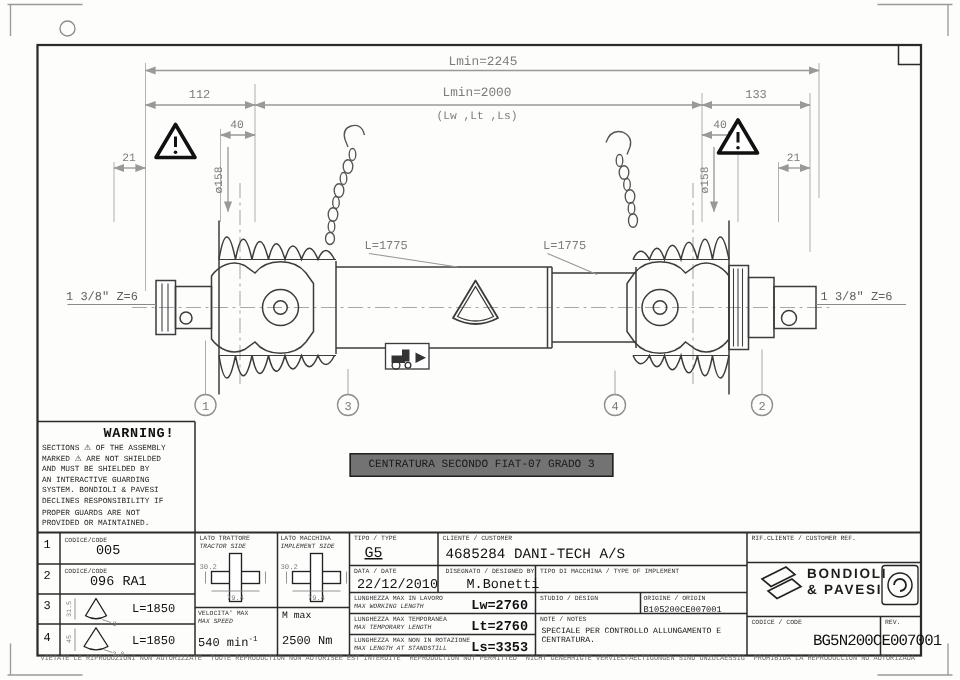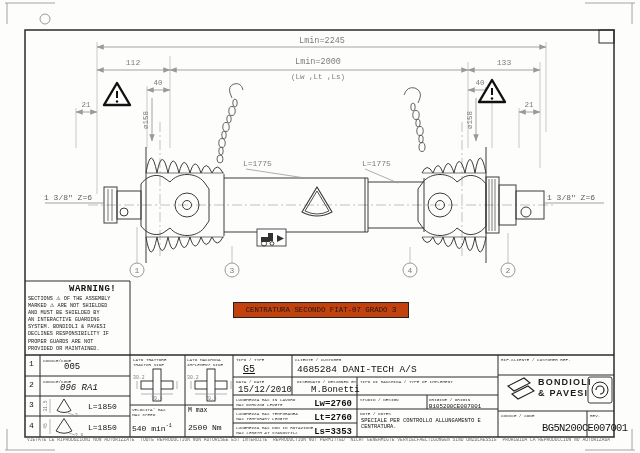--- a/index.html
+++ b/index.html
@@ -6,21 +6,21 @@
   .sheet{position:relative;width:640px;height:453px;background:#fdfdfc;overflow:hidden;
          font-family:"Liberation Mono","DejaVu Sans Mono",monospace;color:#111;}
   .abs{position:absolute;}
   svg{position:absolute;left:0;top:0;}
   .dimtext{font-family:"Liberation Mono","DejaVu Sans Mono",monospace;fill:#7d7d7d;}
   .parttext{font-family:"Liberation Mono","DejaVu Sans Mono",monospace;fill:#5f5f5f;}
   .warning-block{left:28px;top:284px;width:101px;}
   .warning-title{font-size:9px;font-weight:bold;letter-spacing:.5px;color:#111;margin-bottom:2px;padding-left:41px;}
   .warning-line{font-size:5.2px;line-height:7.1px;white-space:nowrap;color:#222;
                 font-family:"Liberation Mono","DejaVu Sans","DejaVu Sans Mono",monospace;}
-  .stamp{left:233px;top:302px;width:174px;height:14px;border:1px solid #222;background:#c2410c;
+  .stamp{left:233px;top:302px;width:174px;height:14px;border:1px solid #222;background:#737373;
          font-size:7.4px;line-height:14px;text-align:center;color:#1a1a1a;white-space:nowrap;}
   .lbl{font-size:4.3px;line-height:5px;color:#333;white-space:nowrap;}
   .lbl .it{font-style:italic;}
   .val8{font-size:8px;color:#111;white-space:nowrap;}
   .val9{font-size:9px;color:#111;white-space:nowrap;}
   .val10{font-size:10px;color:#111;white-space:nowrap;}
   .num{font-size:8px;color:#111;}
   .right{text-align:right;font-weight:bold;}
   .logo-text{font-family:"Liberation Sans","DejaVu Sans",sans-serif;font-weight:bold;
              font-size:9px;line-height:11px;letter-spacing:1.2px;color:#1c1c1c;}
@@ -283,21 +283,21 @@
 </div>
 
 <div class="abs stamp">CENTRATURA SECONDO FIAT-07 GRADO 3</div>
 
 <div class="abs num" style="left:29px;top:359px;">1</div>
 <div class="abs lbl" style="left:43px;top:358px;width:18px;">CODICE/CODE</div>
 <div class="abs val9" style="left:64px;top:362px;">005</div>
 
 <div class="abs num" style="left:29px;top:380px;">2</div>
 <div class="abs lbl" style="left:43px;top:379px;width:18px;">CODICE/CODE</div>
-<div class="abs val9" style="left:60px;top:383px;font-style:italic;">096 RA1</div>
+<div class="abs val9" style="left:60px;top:383px;">096 RA1</div>
 
 <div class="abs num" style="left:29px;top:400px;">3</div>
 <div class="abs val8" style="left:88px;top:402px;">L=1850</div>
 
 <div class="abs num" style="left:29px;top:421px;">4</div>
 <div class="abs val8" style="left:88px;top:423px;">L=1850</div>
 
 <div class="abs lbl" style="left:133px;top:357px;">
   <div>LATO TRATTORE</div>
   <div class="it">TRACTOR SIDE</div>
@@ -318,21 +318,21 @@
 <div class="abs" style="left:188px;top:407px;font-size:6.5px;">M max</div>
 <div class="abs val8" style="left:188px;top:423px;">2500 Nm</div>
 
 <div class="abs lbl" style="left:236px;top:357px;">TIPO / TYPE</div>
 <div class="abs val10" style="left:243px;top:364px;text-decoration:underline;">G5</div>
 
 <div class="abs lbl" style="left:295px;top:357px;">CLIENTE / CUSTOMER</div>
 <div class="abs val9" style="left:297px;top:364px;font-size:9.5px;">4685284  DANI-TECH A/S</div>
 
 <div class="abs lbl" style="left:236px;top:379px;">DATA / DATE</div>
-<div class="abs val9" style="left:238px;top:385px;">15/12/2010</div>
+<div class="abs val9" style="left:238px;top:385px;">22/12/2010</div>
 
 <div class="abs lbl" style="left:297px;top:379px;">DISEGNATO / DESIGNED BY</div>
 <div class="abs val9" style="left:299px;top:385px;padding-left:12px;">M.Bonetti</div>
 
 <div class="abs lbl" style="left:360px;top:379px;">TIPO DI MACCHINA / TYPE OF IMPLEMENT</div>
 
 <div class="abs lbl" style="left:236px;top:397px;">
   <div>LUNGHEZZA MAX IN LAVORO</div>
   <div class="it">MAX WORKING LENGTH</div>
 </div>

